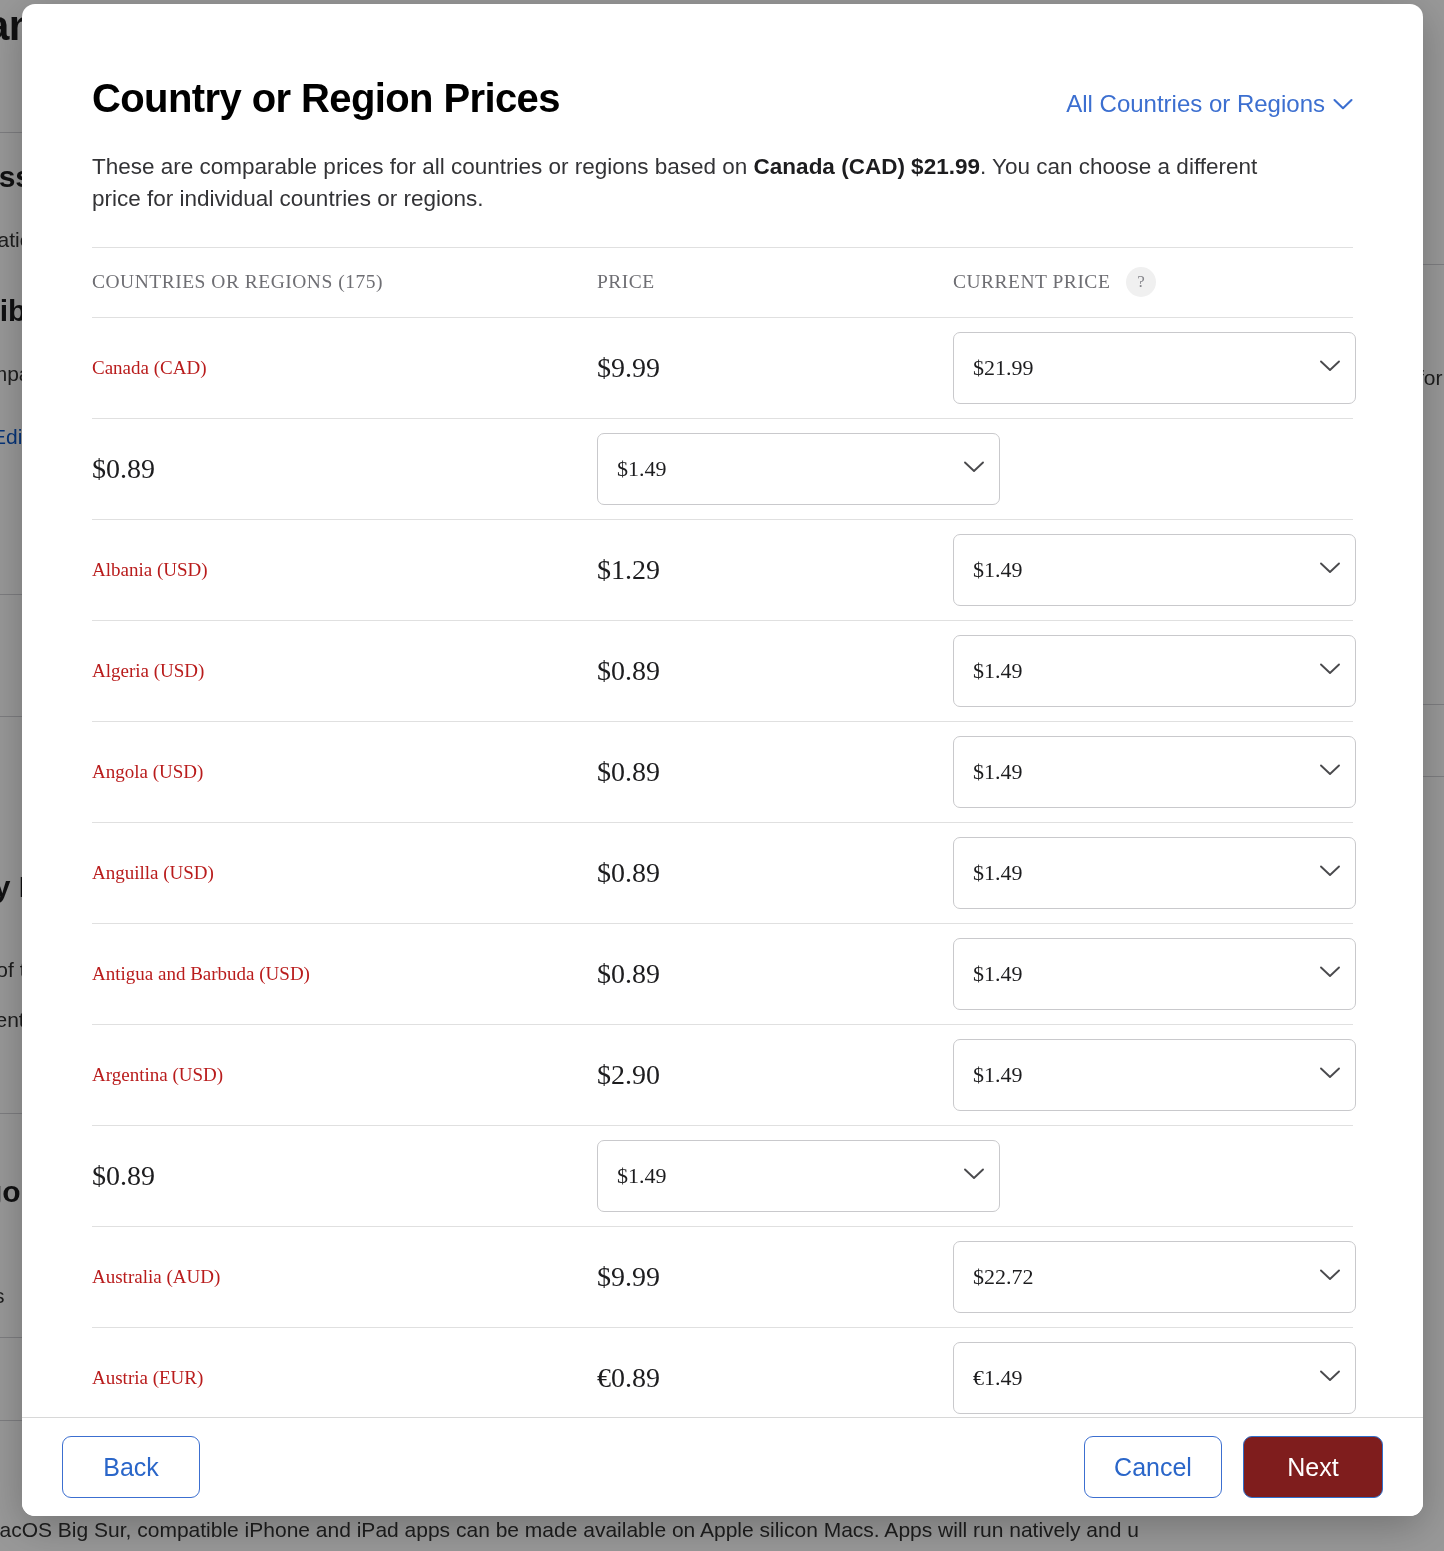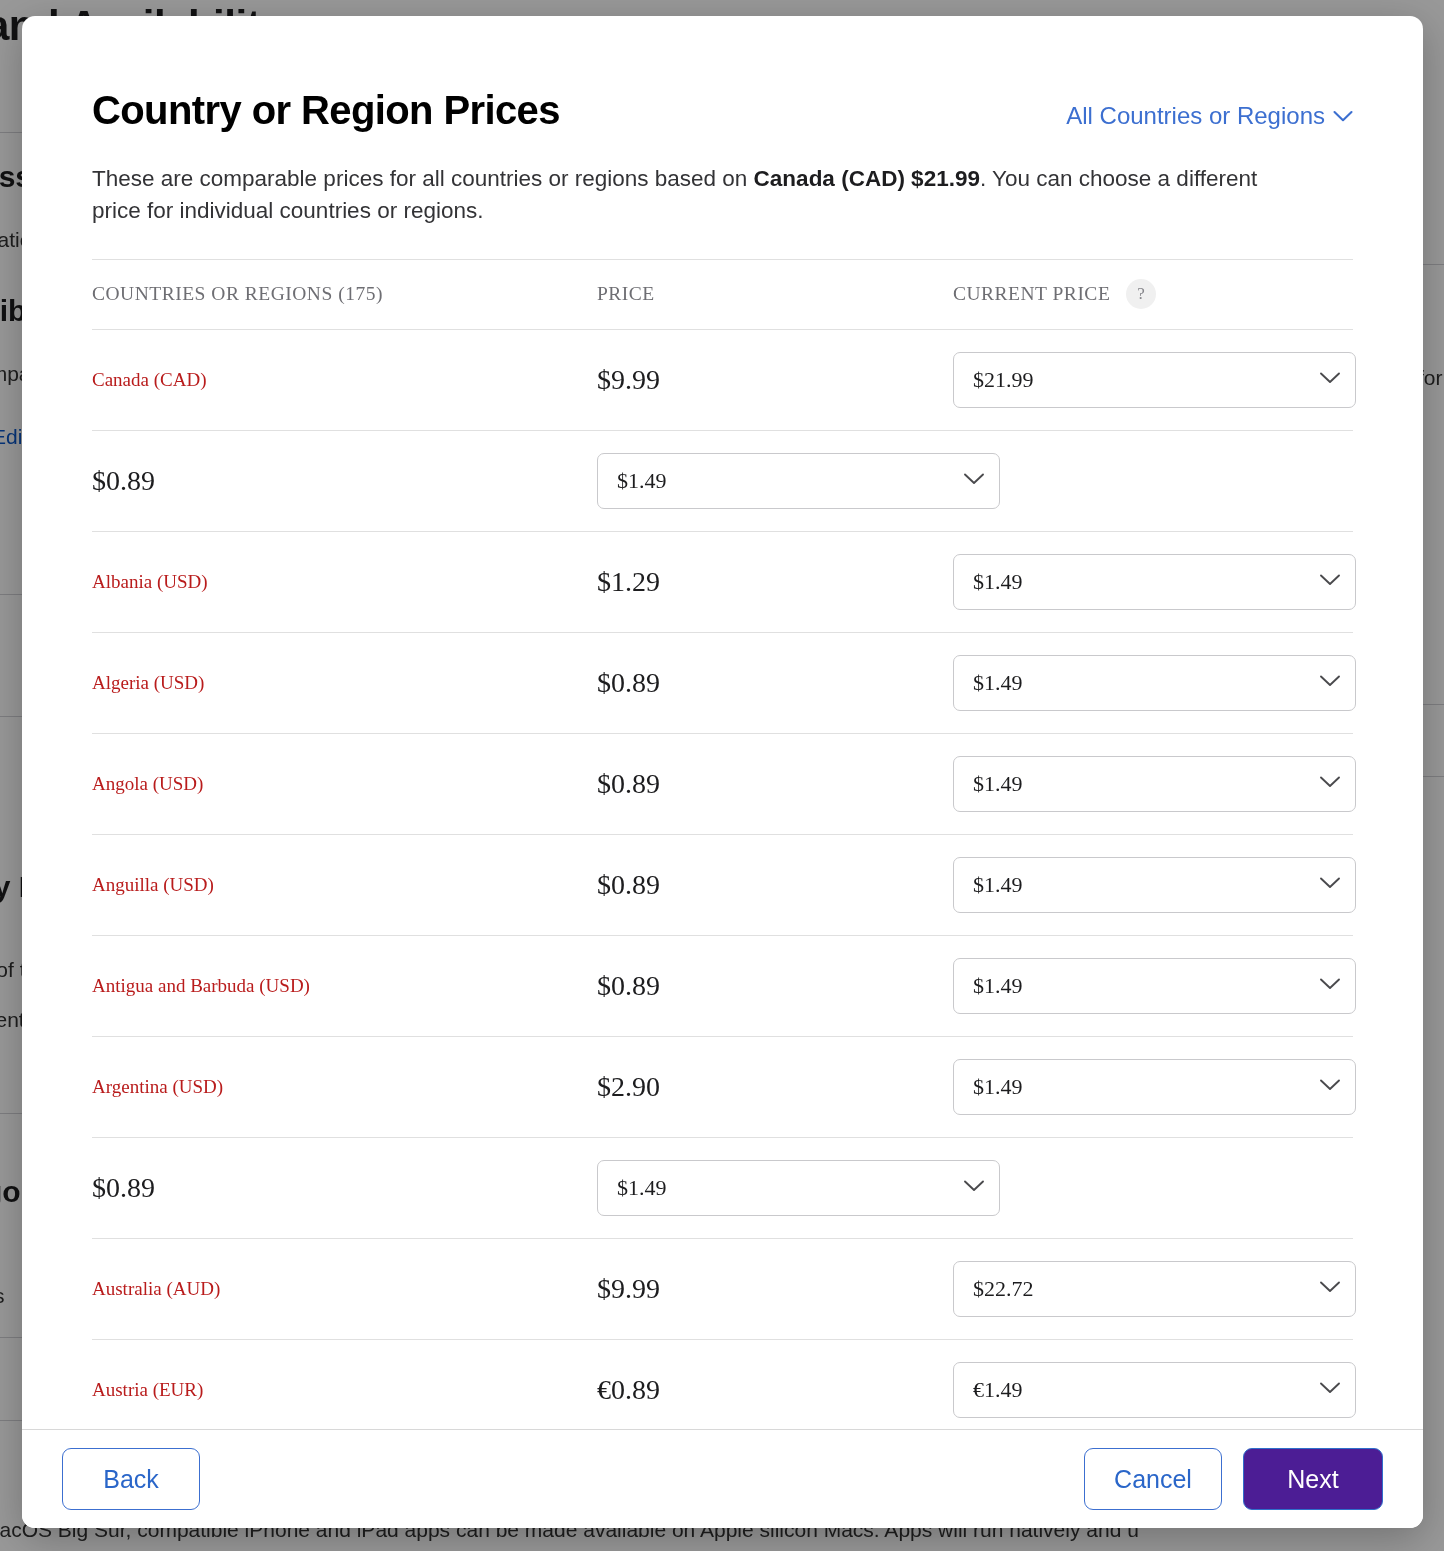--- a/index.html
+++ b/index.html
@@ -42,21 +42,21 @@
   #scrim {
     position: absolute;
     inset: 0;
     background: rgba(0,0,0,0.40);
   }
 
   
   #modal {
     position: absolute;
     left: 22px;
-    top: 16px;
+    top: 4px;
     width: 1401px;
     height: 1512px;
     background: #ffffff;
     border-radius: 13px;
     box-shadow: 0 10px 40px rgba(0,0,0,0.25);
     overflow: hidden;
     display: flex;
     flex-direction: column;
   }
 
@@ -148,21 +148,21 @@
     white-space: nowrap;
   }
   .cell-current {
     font-size: 28px;
     color: #1d1d1f;
   }
 
   .price-select {
     position: relative;
     width: 403px;
-    height: 56px;
+    height: 72px;
     border: 1px solid #c9c9cc;
     border-radius: 7px;
     background: #fff;
     display: flex;
     align-items: center;
     padding: 0 14px 0 19px;
     cursor: pointer;
   }
   .price-select .val {
     font-size: 22px;
@@ -196,21 +196,21 @@
     justify-content: center;
     white-space: nowrap;
   }
   .btn-outline {
     background: #ffffff;
     border: 1.6px solid #3c6fd0;
     color: #2a66c9;
     min-width: 138px;
   }
   .btn-primary {
-    background: #4c1d95;
+    background: #7f1d1d;
     border: 1.6px solid #2f6fcb;
     color: #ffffff;
     min-width: 140px;
   }
 </style>
 </head>
 <body>
 
 <div id="page-backdrop">
   <div class="bg-content" id="bg-content">

